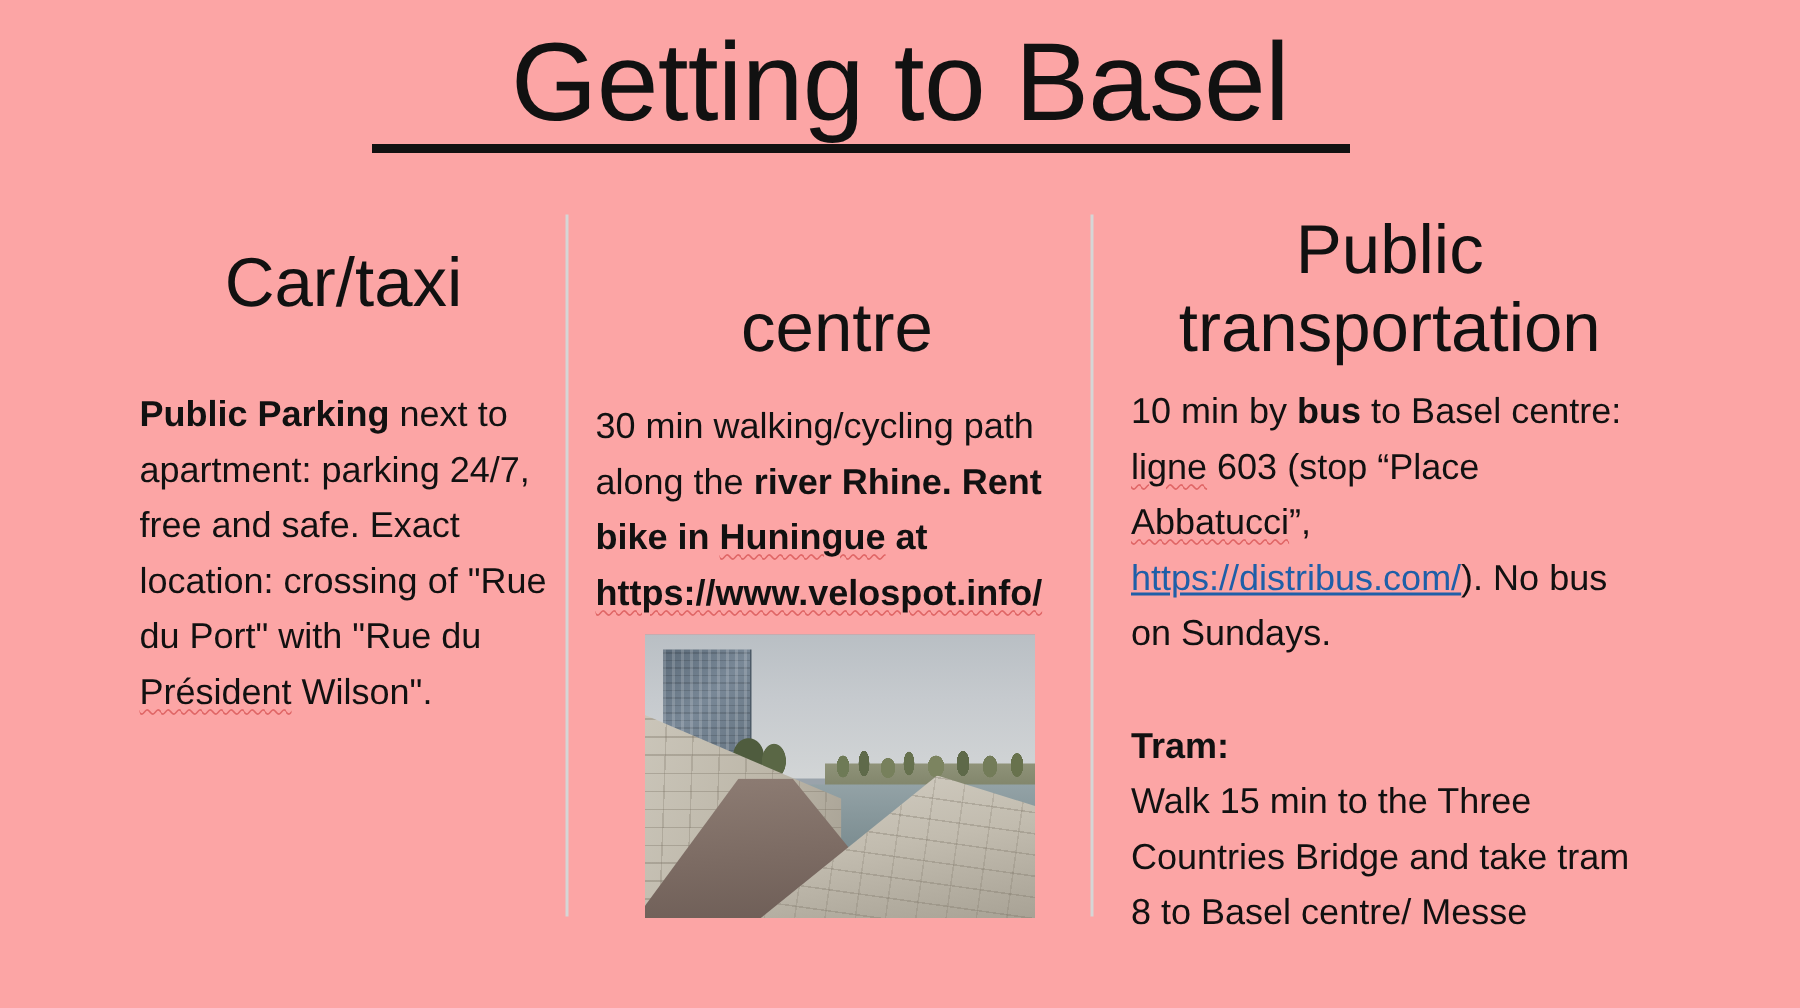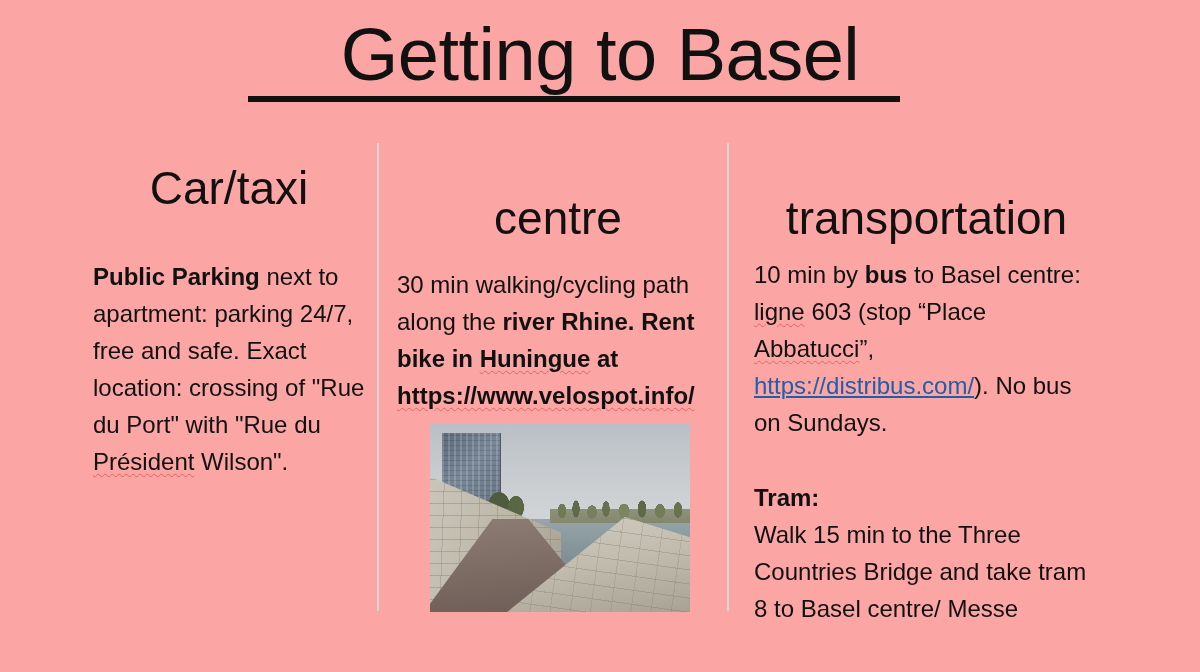--- a/index.html
+++ b/index.html
@@ -216,19 +216,19 @@
     <div class="river"></div>
     <div class="tower"></div>
     <div class="shrub"></div>
     <div class="shrub2"></div>
     <div class="wall-left"></div>
     <div class="path"></div>
     <div class="wall-right"></div>
   </div>
 
   <div class="col" id="col-public">
-    <h2 class="col-heading"><br><span>transportation</span></h2>
+    <h2 class="col-heading"><span>Public</span><br><span>transportation</span></h2>
     <p class="col-body"><span>10 min by </span><span class="b">bus</span><span> to Basel centre: </span><span class="sq">ligne</span><span> 603 (stop “Place </span><span class="sq">Abbatucci</span><span>”, </span><span class="lnk">https://distribus.com/</span><span>). No bus on Sundays.</span></p>
     <div class="para-gap"></div>
     <p class="col-body"><span class="b">Tram:</span><br><span>Walk 15 min to the Three Countries Bridge and take tram 8 to Basel centre/ Messe</span></p>
   </div>
 
 </div>
 
 </body></html>

